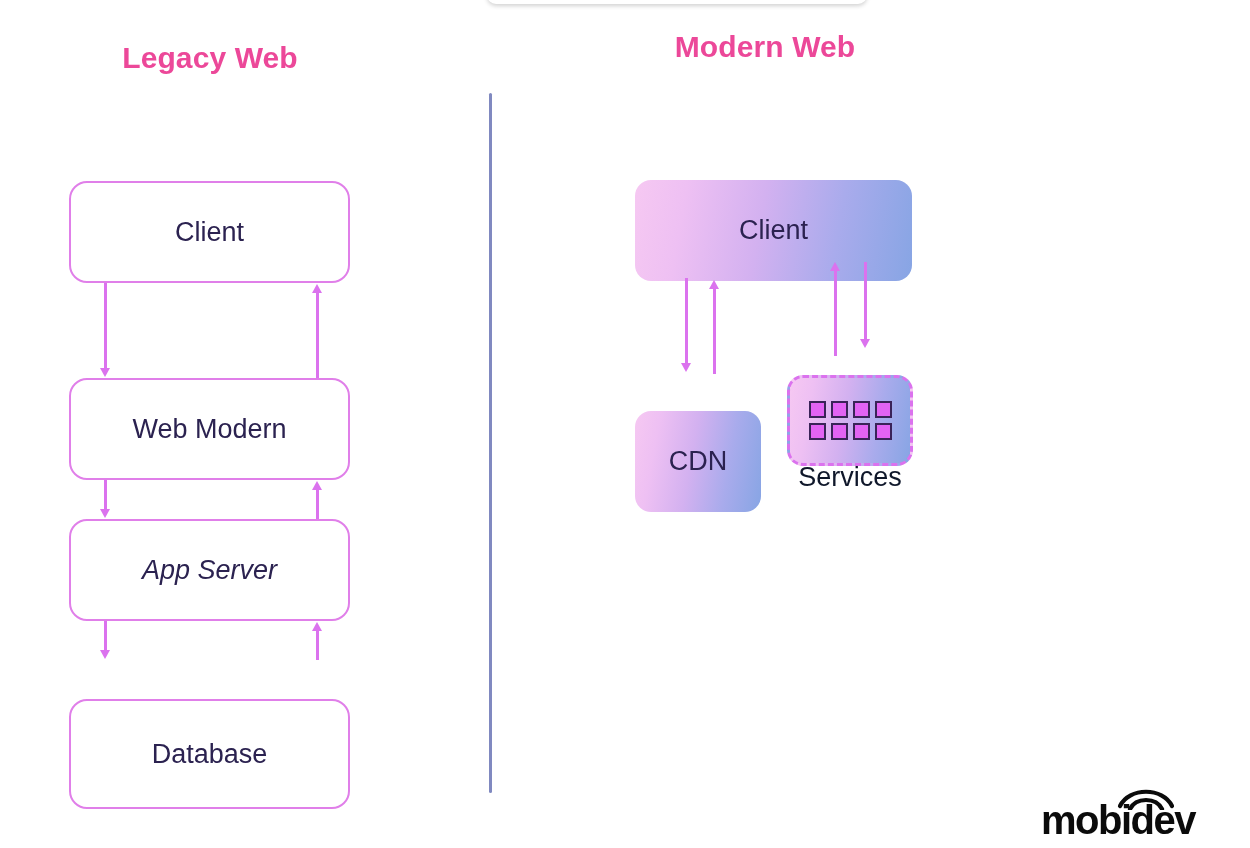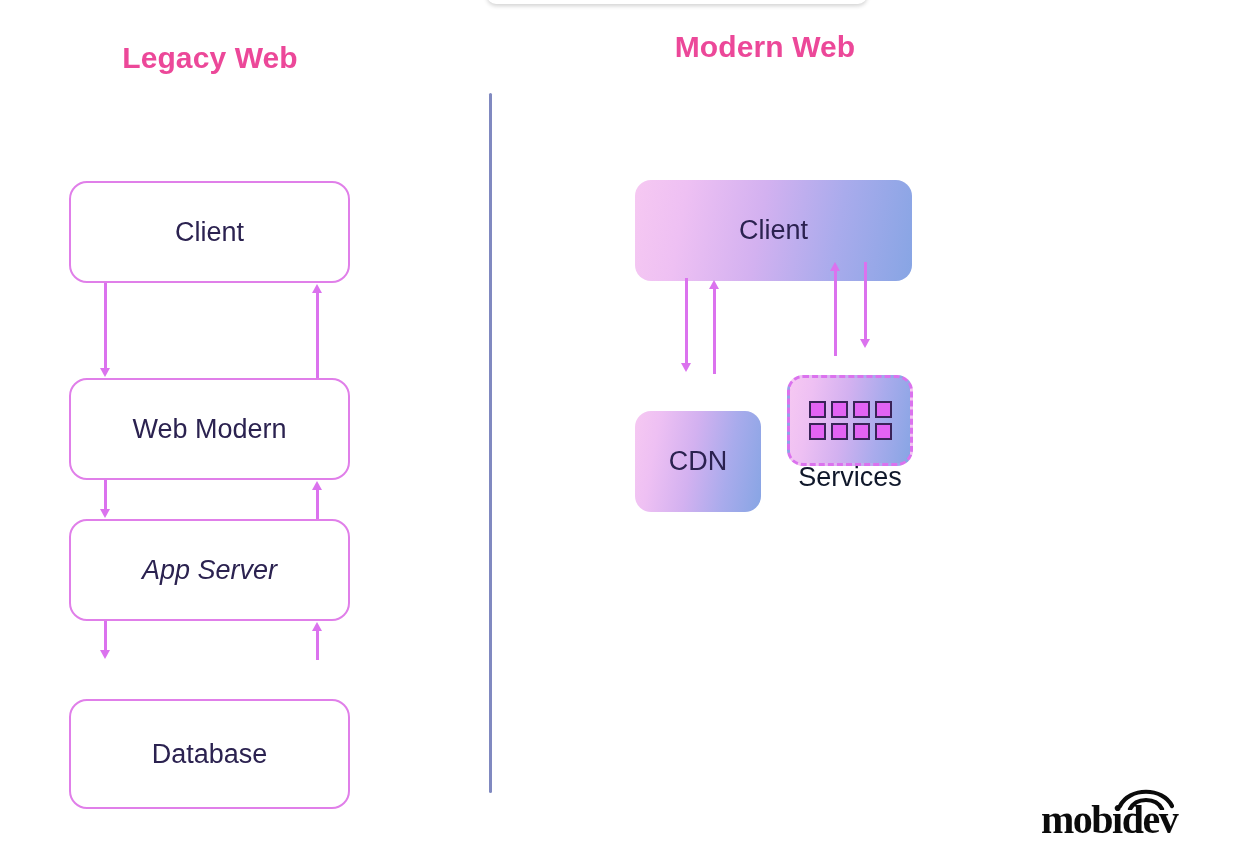--- a/index.html
+++ b/index.html
@@ -112,21 +112,21 @@
   
   #a-m1{left:685px;top:278px;height:86px;}
   #a-m2{left:713px;top:288px;height:86px;}
   #a-m3{left:834px;top:270px;height:86px;}
   #a-m4{left:864px;top:262px;height:78px;}
 
   
   .logo{position:absolute;left:1041px;top:790px;width:190px;height:52px;}
   .logo-word{
     position:absolute;left:0;top:8px;width:190px;
-    font-family:Liberation Serif, serif;
+    font-family:Liberation Sans, sans-serif;
     font-size:40px;font-weight:bold;color:#0B0B0B;
     letter-spacing:-1.5px;line-height:44px;
   }
   .logo-arc{position:absolute;left:76px;top:-6px;width:58px;height:26px;}
 </style>
 </head>
 <body>
 
 <div class="stage">
 

